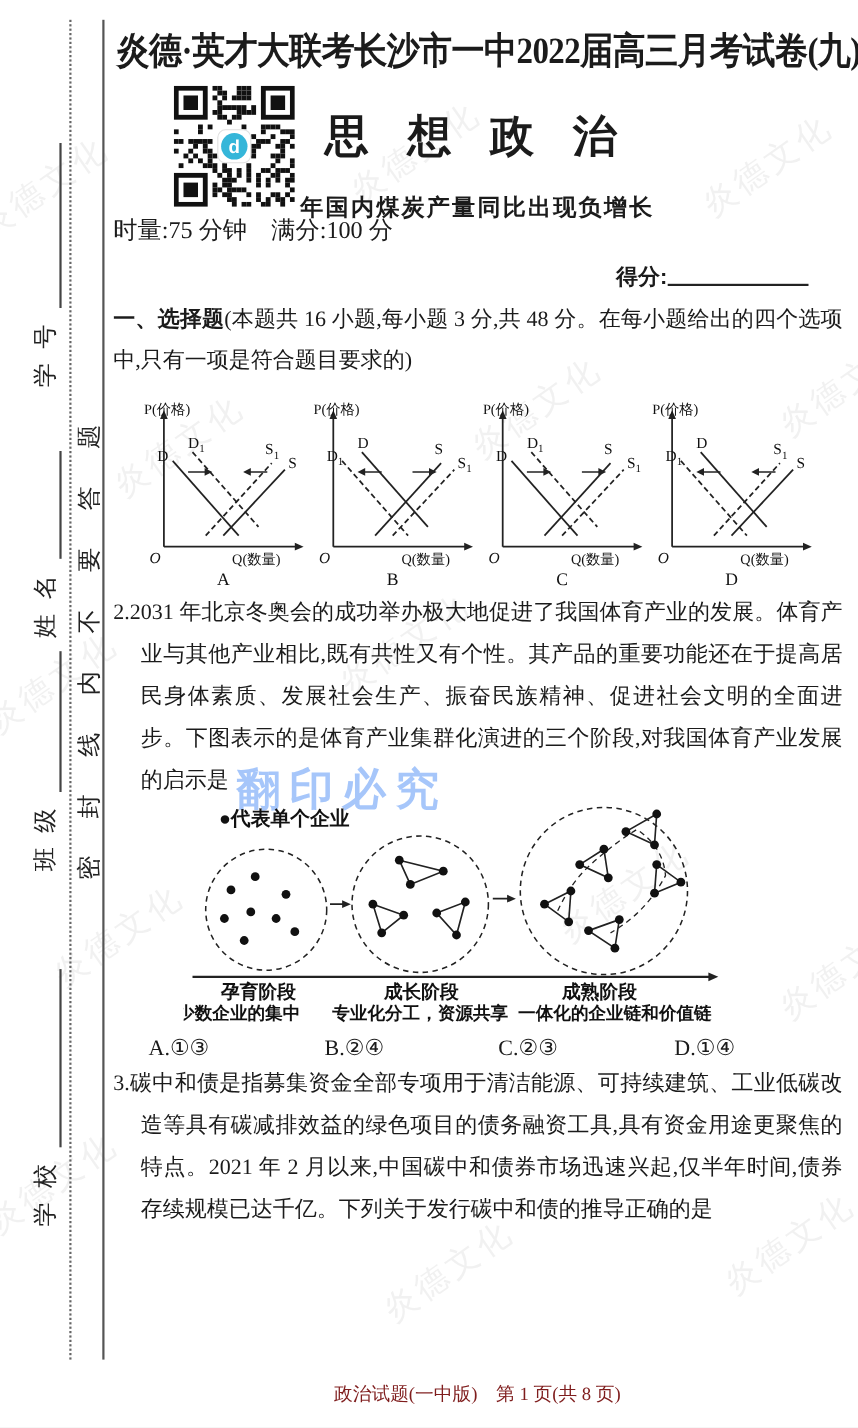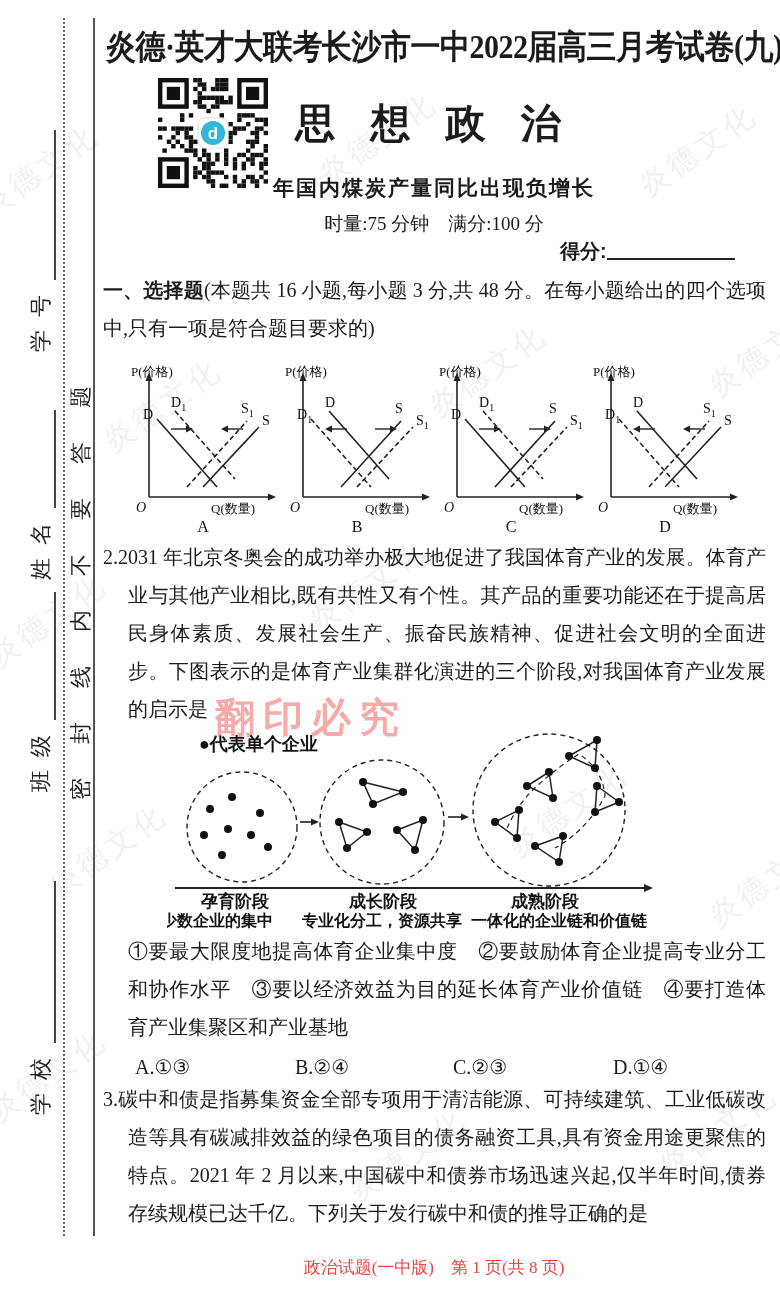--- a/index.html
+++ b/index.html
@@ -3,59 +3,59 @@
 <meta charset="utf-8">
 <style>
   html,body{margin:0;padding:0;background:#e8e8e8;}
   .page{position:relative;width:780px;height:1298px;background:#ffffff;margin:0 auto;overflow:hidden;
         font-family:"Liberation Serif","DejaVu Serif",serif;color:#1b1b1b;}
   .hei{font-family:"Liberation Sans","DejaVu Sans",sans-serif;text-align:right;}
 
   
   .wm{position:absolute;font-size:30px;color:#aaa;opacity:.16;transform:rotate(-35deg);
       letter-spacing:4px;white-space:nowrap;pointer-events:none;}
-  .stamp{position:absolute;left:215px;top:690px;font-size:40px;color:#ef4444;opacity:.45;
+  .stamp{position:absolute;left:215px;top:690px;font-size:40px;color:#3b82f6;opacity:.45;
          letter-spacing:8px;font-weight:700;pointer-events:none;}
 
   
   .vline-dotted{position:absolute;left:63px;top:18px;height:1218px;width:0;border-left:2px dotted #666;}
   .vline-solid{position:absolute;left:93px;top:18px;height:1218px;width:0;border-left:2px solid #555;}
   .side-group{position:absolute;transform-origin:0 0;transform:rotate(-90deg);
               display:flex;align-items:flex-end;height:30px;white-space:nowrap;}
   .side-lbl{font-size:22px;letter-spacing:13px;color:#222;}
   .side-blank{display:inline-block;border-bottom:2px solid #444;height:16px;margin-left:2px;}
   .seal-group{position:absolute;transform-origin:0 0;transform:rotate(-90deg);height:26px;white-space:nowrap;}
   .seal-txt{font-size:22px;letter-spacing:34px;color:#222;}
 
   
   .exam-title{position:absolute;left:106px;top:24px;width:668px;font-size:30px;font-weight:900;
               letter-spacing:-0.5px;white-space:nowrap;transform:scaleY(1.12);transform-origin:left top;}
   .qr{position:absolute;left:158px;top:78px;}
   .subject{position:absolute;left:103px;top:96px;width:662px;text-align:center;
            font-size:40px;font-weight:800;letter-spacing:12px;}
   .byline{position:absolute;left:103px;top:174px;width:662px;text-align:center;
           font-size:21px;font-weight:700;letter-spacing:2px;}
-  .duration{position:absolute;left:103px;top:211px;width:662px;text-align:center;font-size:19px;}
+  .duration{position:absolute;left:103px;top:194px;width:662px;font-size:22px;}
   .score{position:absolute;left:560px;top:238px;font-size:20px;font-weight:800;}
   .score .blankline{display:inline-block;width:128px;border-bottom:2px solid #222;height:18px;vertical-align:-2px;}
 
   
   .main{position:absolute;left:103px;top:271px;width:663px;font-size:20px;line-height:38px;text-align:justify;}
   .intro{margin:0 0 2px 0;}
   .q{margin:3px 0 0 0;padding-left:25px;text-indent:-25px;}
   .items{margin:0;padding-left:25px;text-indent:0;}
   .optrow{position:relative;height:29px;margin-top:2px;}
   .optrow span{position:absolute;white-space:nowrap;}
 
   .graph-row{display:flex;justify-content:center;margin:18px 0 0 6px;width:656px;}
   .graph{width:154px;height:170px;}
 
   .diagram{margin:2px 0 0 64px;width:494px;height:202px;}
 
-  .footer{position:absolute;left:103px;top:1256px;width:662px;text-align:center;font-size:17px;color:#ef4444;}
+  .footer{position:absolute;left:103px;top:1256px;width:662px;text-align:center;font-size:17px;color:#7f1d1d;}
 </style>
 </head>
 <body>
 
 <div class="page">
 
   <div id="wm-layer">
       <span class="wm" style="left: -28px; top: 150px;">炎德文化</span>
       <span class="wm" style="left: 310px; top: 118px;">炎德文化</span>
       <span class="wm" style="left: 630px; top: 130px;">炎德文化</span>
@@ -428,21 +428,20 @@
           <line x1="8" y1="158" x2="478" y2="158" stroke="#222" stroke-width="2"></line>
           <polygon points="486,158 477,154 477,162" fill="#222"></polygon>
           <text x="68" y="177" font-size="17" font-weight="bold" font-family="Liberation Sans,sans-serif" text-anchor="middle" fill="#111">孕育阶段</text>
           <text x="50" y="196" font-size="16" font-weight="bold" font-family="Liberation Sans,sans-serif" text-anchor="middle" fill="#111">少数企业的集中</text>
           <text x="216" y="177" font-size="17" font-weight="bold" font-family="Liberation Sans,sans-serif" text-anchor="middle" fill="#111">成长阶段</text>
           <text x="215" y="196" font-size="16" font-weight="bold" font-family="Liberation Sans,sans-serif" text-anchor="middle" fill="#111">专业化分工，资源共享</text>
           <text x="378" y="177" font-size="17" font-weight="bold" font-family="Liberation Sans,sans-serif" text-anchor="middle" fill="#111">成熟阶段</text>
           <text x="392" y="196" font-size="16" font-weight="bold" font-family="Liberation Sans,sans-serif" text-anchor="middle" fill="#111">一体化的企业链和价值链</text>
         </svg></div>
 
-    <p class="items">①要最大限度地提高体育企业集中度　②要鼓励体育企业提高专业分工和协作水平　③要以经济效益为目的延长体育产业价值链　④要打造体育产业集聚区和产业基地</p>
 
     <div class="optrow">
       <span style="left:32px">A.①③</span>
       <span style="left:192px">B.②④</span>
       <span style="left:350px">C.②③</span>
       <span style="left:510px">D.①④</span>
     </div>
 
     <p class="q"><span>3.</span><span>碳中和债是指募集资金全部专项用于清洁能源、可持续建筑、工业低碳改造等具有碳减排效益的绿色项目的债务融资工具,具有资金用途更聚焦的特点。2021 年 2 月以来,中国碳中和债券市场迅速兴起,仅半年时间,债券存续规模已达千亿。下列关于发行碳中和债的推导正确的是</span></p>
 

